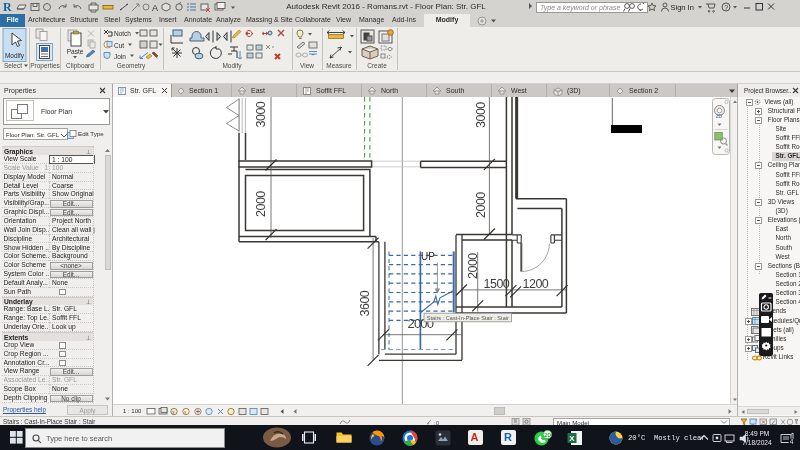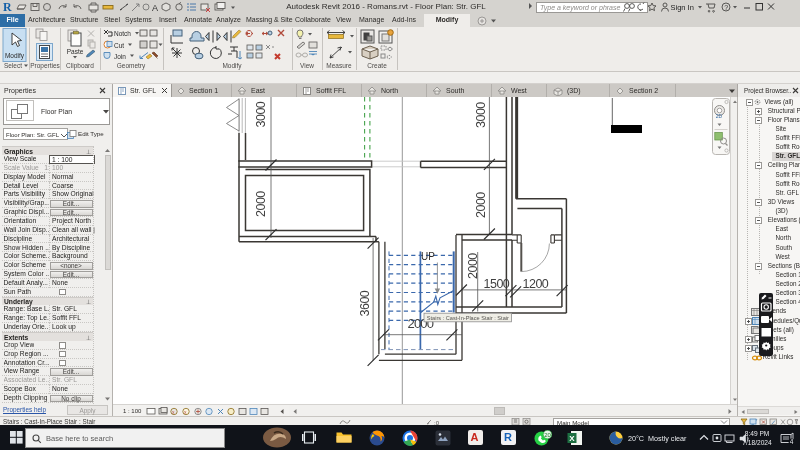--- a/index.html
+++ b/index.html
@@ -889,21 +889,21 @@
           <rect x="6.8" y="0" width="5.8" height="5.8"></rect>
           <rect x="0" y="6.8" width="5.8" height="5.8"></rect>
           <rect x="6.8" y="6.8" width="5.8" height="5.8"></rect>
         </g>
   </svg>
   <div class="abs" style="left:25px;top:2.5px;width:200px;height:20px;background:rgba(244,244,244,0.99);border:1px solid #8a8a8a;">
     <svg class="abs" style="left:6px;top:5px" width="10" height="10">
           <circle cx="4" cy="4" r="3" fill="none" stroke="#444" stroke-width="1.1"></circle>
           <path d="M6.3,6.3 l2.5,2.5" stroke="#444" stroke-width="1.1"></path>
         </svg>
-    <div class="abs" style="left:20px;top:5px;font-size:7.5px;color:#5a5a5a;">Base here to search</div>
+    <div class="abs" style="left:20px;top:5px;font-size:7.5px;color:#5a5a5a;">Type here to search</div>
   </div>
   <svg class="abs" style="left:262px;top:2px" width="30" height="21" viewBox="0 0 30 21">
     <ellipse cx="15" cy="10.5" rx="14" ry="10" fill="#7a5a42"></ellipse>
     <path d="M8,14 q4,-9 12,-7 q4,1 4,5 q-6,-4 -10,0 q-3,2 -6,2 z" fill="#c9a987"></path>
     <path d="M12,6 q5,-3 9,1" stroke="#3a2a1c" stroke-width="1.5" fill="none"></path>
   </svg>
   <svg class="abs" style="left:302px;top:6px" width="14" height="13" viewBox="0 0 14 13">
     <rect x="2.5" y="1" width="9" height="11" fill="none" stroke="#e9eef2" stroke-width="1.1"></rect>
         <rect x="0" y="3" width="1.5" height="7" fill="#e9eef2"></rect>
         <rect x="12.5" y="3" width="1.5" height="7" fill="#e9eef2"></rect>
@@ -944,21 +944,21 @@
   </svg>
   <svg class="abs" style="left:567px;top:5px" width="16" height="16" viewBox="0 0 16 16">
     <rect x="4" y="1" width="11" height="14" fill="#f2f6f2"></rect>
         <rect x="0.5" y="3" width="9" height="10" fill="#1d6f42"></rect>
         <text x="5" y="11" font-size="8" fill="#fff" text-anchor="middle" font-weight="bold">X</text>
   </svg>
   <svg class="abs" style="left:608px;top:5px" width="16" height="16" viewBox="0 0 16 16">
     <circle cx="8" cy="8" r="6.5" fill="#ffcf40"></circle>
         <path d="M8,1.5 a6.5,6.5 0 1 0 6.5,6.5 a5,5 0 0 1 -6.5,-6.5 z" fill="#2a5d9f"></path>
   </svg>
-  <div class="abs" style="left:628px;top:8.5px;font-size:7.2px;color:#e8eaed;">20°C&nbsp;&nbsp;Mostly clear</div>
+  <div class="abs" style="left:628px;top:8.5px;font-size:7.2px;color:#e8eaed;font-family:Liberation Mono, monospace;">20°C&nbsp;&nbsp;Mostly clear</div>
   <svg class="abs" style="left:699px;top:9px" width="10" height="7">
         <path d="M1,5.5 l4,-4 4,4" fill="none" stroke="#dfe2e6" stroke-width="1.2"></path>
       </svg>
   <svg class="abs" style="left:712px;top:7.5px" width="40" height="11" viewBox="0 0 40 11">
     <rect x="1" y="1.5" width="8" height="7" rx="1" fill="none" stroke="#dfe2e6" stroke-width="0.9"></rect>
         <circle cx="5" cy="5" r="1.4" fill="#dfe2e6"></circle>
     <rect x="13" y="2" width="9" height="6" fill="none" stroke="#dfe2e6" stroke-width="0.9"></rect>
         <path d="M14.5,8 v1.5 h6" stroke="#dfe2e6" stroke-width="0.9" fill="none"></path>
     <path d="M28,4 v3 h2.5 l3,2.5 v-8 l-3,2.5 z M35.5,3.5 a3.5,3.5 0 0 1 0,4" fill="#dfe2e6" stroke="#dfe2e6" stroke-width="0.6"></path>
   </svg>

